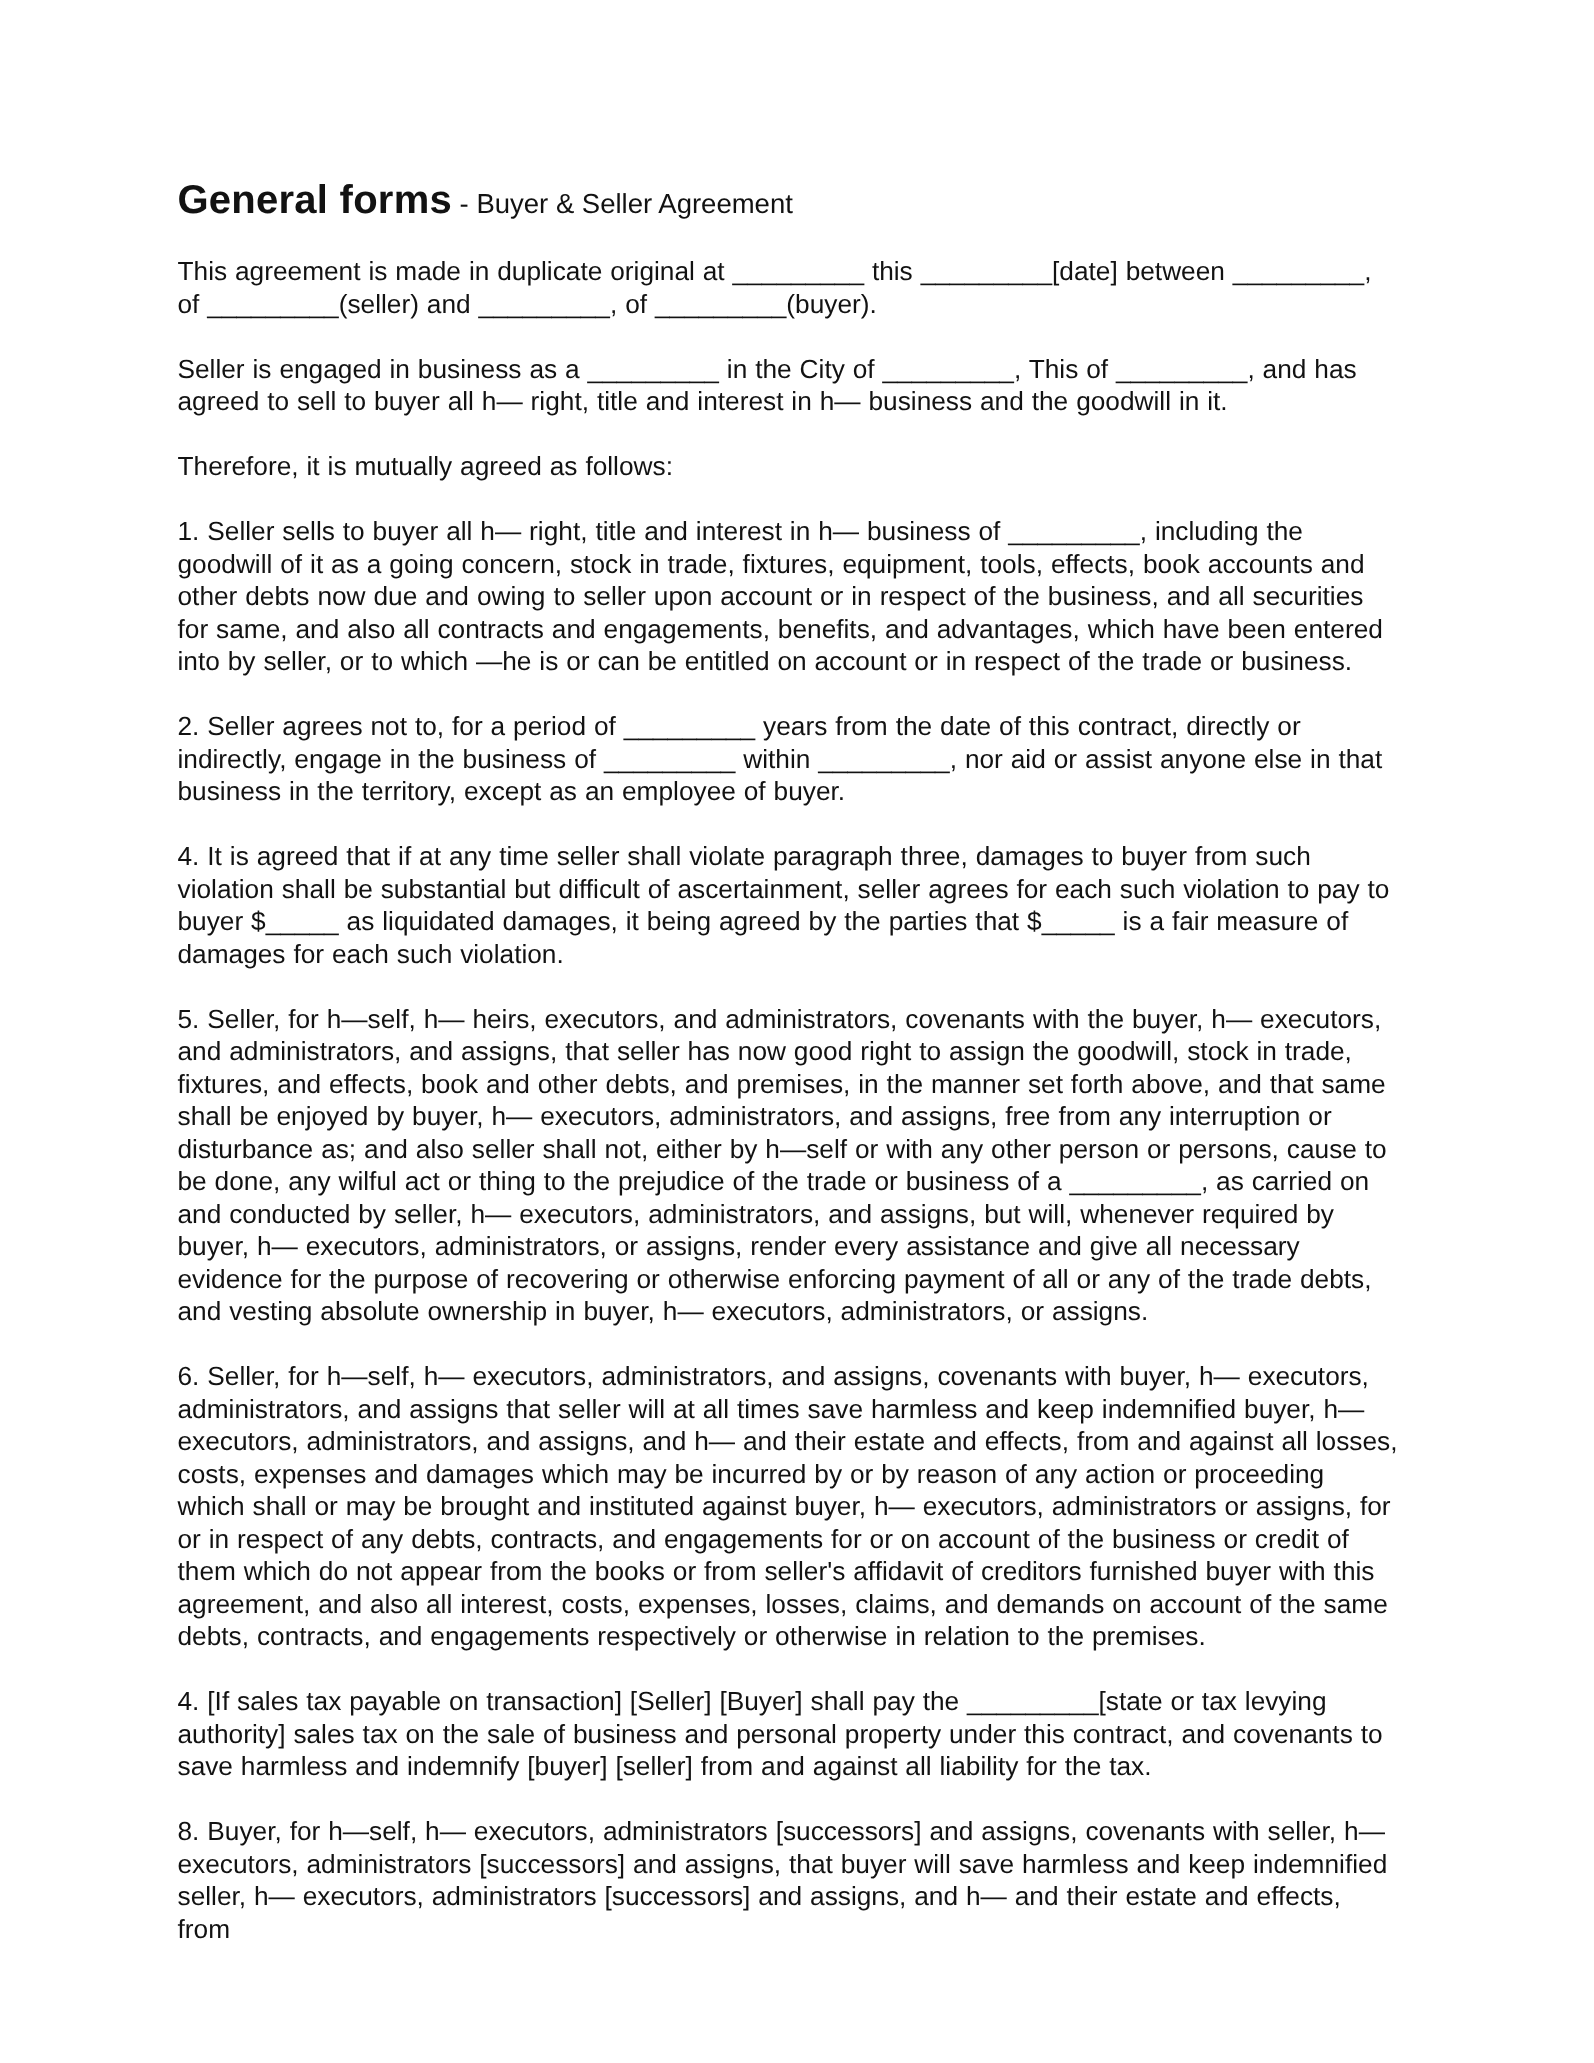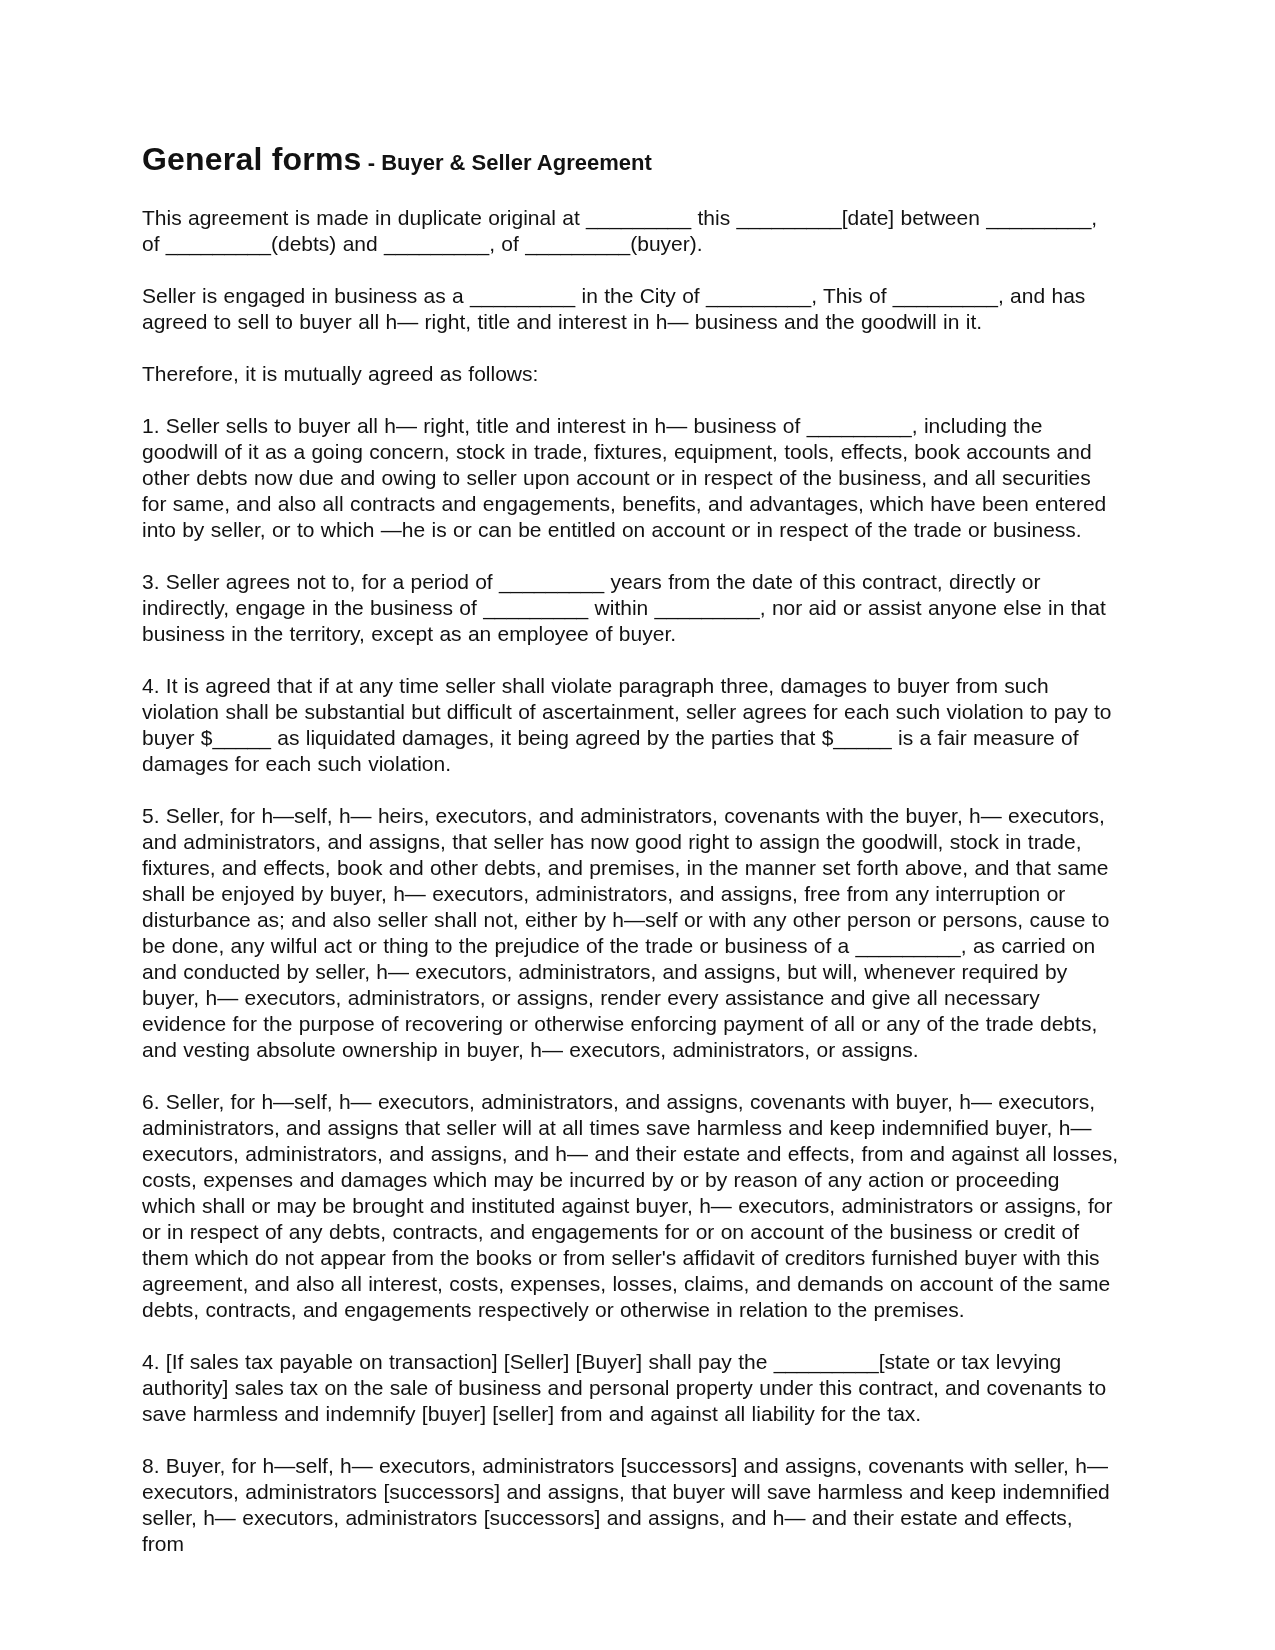--- a/index.html
+++ b/index.html
@@ -24,40 +24,40 @@
     line-height: 32px;
     white-space: nowrap;
   }
   .doc-title .title-bold {
     font-size: 32px;
     font-weight: bold;
     letter-spacing: 0.2px;
   }
   .doc-title .title-rest {
     font-size: 22px;
-    font-weight: bold;
+    font-weight: normal;
   }
   .doc-body p {
     margin: 0 0 26px 0;
     font-size: 21px;
     line-height: 26px;
     word-spacing: 0.5px;
   }
 </style>
 </head>
 <body>
 
 <div class="page">
   <h1 class="doc-title"><span class="title-bold">General forms</span><span class="title-rest"> - Buyer &amp; Seller Agreement</span></h1>
 
   <div class="doc-body">
-    <p>This agreement is made in duplicate original at _________ this _________[date] between _________, of _________(debts) and _________, of _________(buyer).</p>
+    <p>This agreement is made in duplicate original at _________ this _________[date] between _________, of _________(seller) and _________, of _________(buyer).</p>
     <p>Seller is engaged in business as a _________ in the City of _________, This of _________, and has agreed to sell to buyer all h— right, title and interest in h— business and the goodwill in it.</p>
     <p>Therefore, it is mutually agreed as follows:</p>
     <p>1. Seller sells to buyer all h— right, title and interest in h— business of _________, including the goodwill of it as a going concern, stock in trade, fixtures, equipment, tools, effects, book accounts and other debts now due and owing to seller upon account or in respect of the business, and all securities for same, and also all contracts and engagements, benefits, and advantages, which have been entered into by seller, or to which —he is or can be entitled on account or in respect of the trade or business.</p>
-    <p>3. Seller agrees not to, for a period of _________ years from the date of this contract, directly or indirectly, engage in the business of _________ within _________, nor aid or assist anyone else in that business in the territory, except as an employee of buyer.</p>
+    <p>2. Seller agrees not to, for a period of _________ years from the date of this contract, directly or indirectly, engage in the business of _________ within _________, nor aid or assist anyone else in that business in the territory, except as an employee of buyer.</p>
     <p>4. It is agreed that if at any time seller shall violate paragraph three, damages to buyer from such violation shall be substantial but difficult of ascertainment, seller agrees for each such violation to pay to buyer $_____ as liquidated damages, it being agreed by the parties that $_____ is a fair measure of damages for each such violation.</p>
     <p>5. Seller, for h—self, h— heirs, executors, and administrators, covenants with the buyer, h— executors, and administrators, and assigns, that seller has now good right to assign the goodwill, stock in trade, fixtures, and effects, book and other debts, and premises, in the manner set forth above, and that same shall be enjoyed by buyer, h— executors, administrators, and assigns, free from any interruption or disturbance as; and also seller shall not, either by h—self or with any other person or persons, cause to be done, any wilful act or thing to the prejudice of the trade or business of a _________, as carried on and conducted by seller, h— executors, administrators, and assigns, but will, whenever required by buyer, h— executors, administrators, or assigns, render every assistance and give all necessary evidence for the purpose of recovering or otherwise enforcing payment of all or any of the trade debts, and vesting absolute ownership in buyer, h— executors, administrators, or assigns.</p>
     <p>6. Seller, for h—self, h— executors, administrators, and assigns, covenants with buyer, h— executors, administrators, and assigns that seller will at all times save harmless and keep indemnified buyer, h— executors, administrators, and assigns, and h— and their estate and effects, from and against all losses, costs, expenses and damages which may be incurred by or by reason of any action or proceeding which shall or may be brought and instituted against buyer, h— executors, administrators or assigns, for or in respect of any debts, contracts, and engagements for or on account of the business or credit of them which do not appear from the books or from seller's affidavit of creditors furnished buyer with this agreement, and also all interest, costs, expenses, losses, claims, and demands on account of the same debts, contracts, and engagements respectively or otherwise in relation to the premises.</p>
     <p>4. [If sales tax payable on transaction] [Seller] [Buyer] shall pay the _________[state or tax levying authority] sales tax on the sale of business and personal property under this contract, and covenants to save harmless and indemnify [buyer] [seller] from and against all liability for the tax.</p>
     <p>8. Buyer, for h—self, h— executors, administrators [successors] and assigns, covenants with seller, h— executors, administrators [successors] and assigns, that buyer will save harmless and keep indemnified seller, h— executors, administrators [successors] and assigns, and h— and their estate and effects, from</p>
   </div>
 </div>
 
 </body></html>

